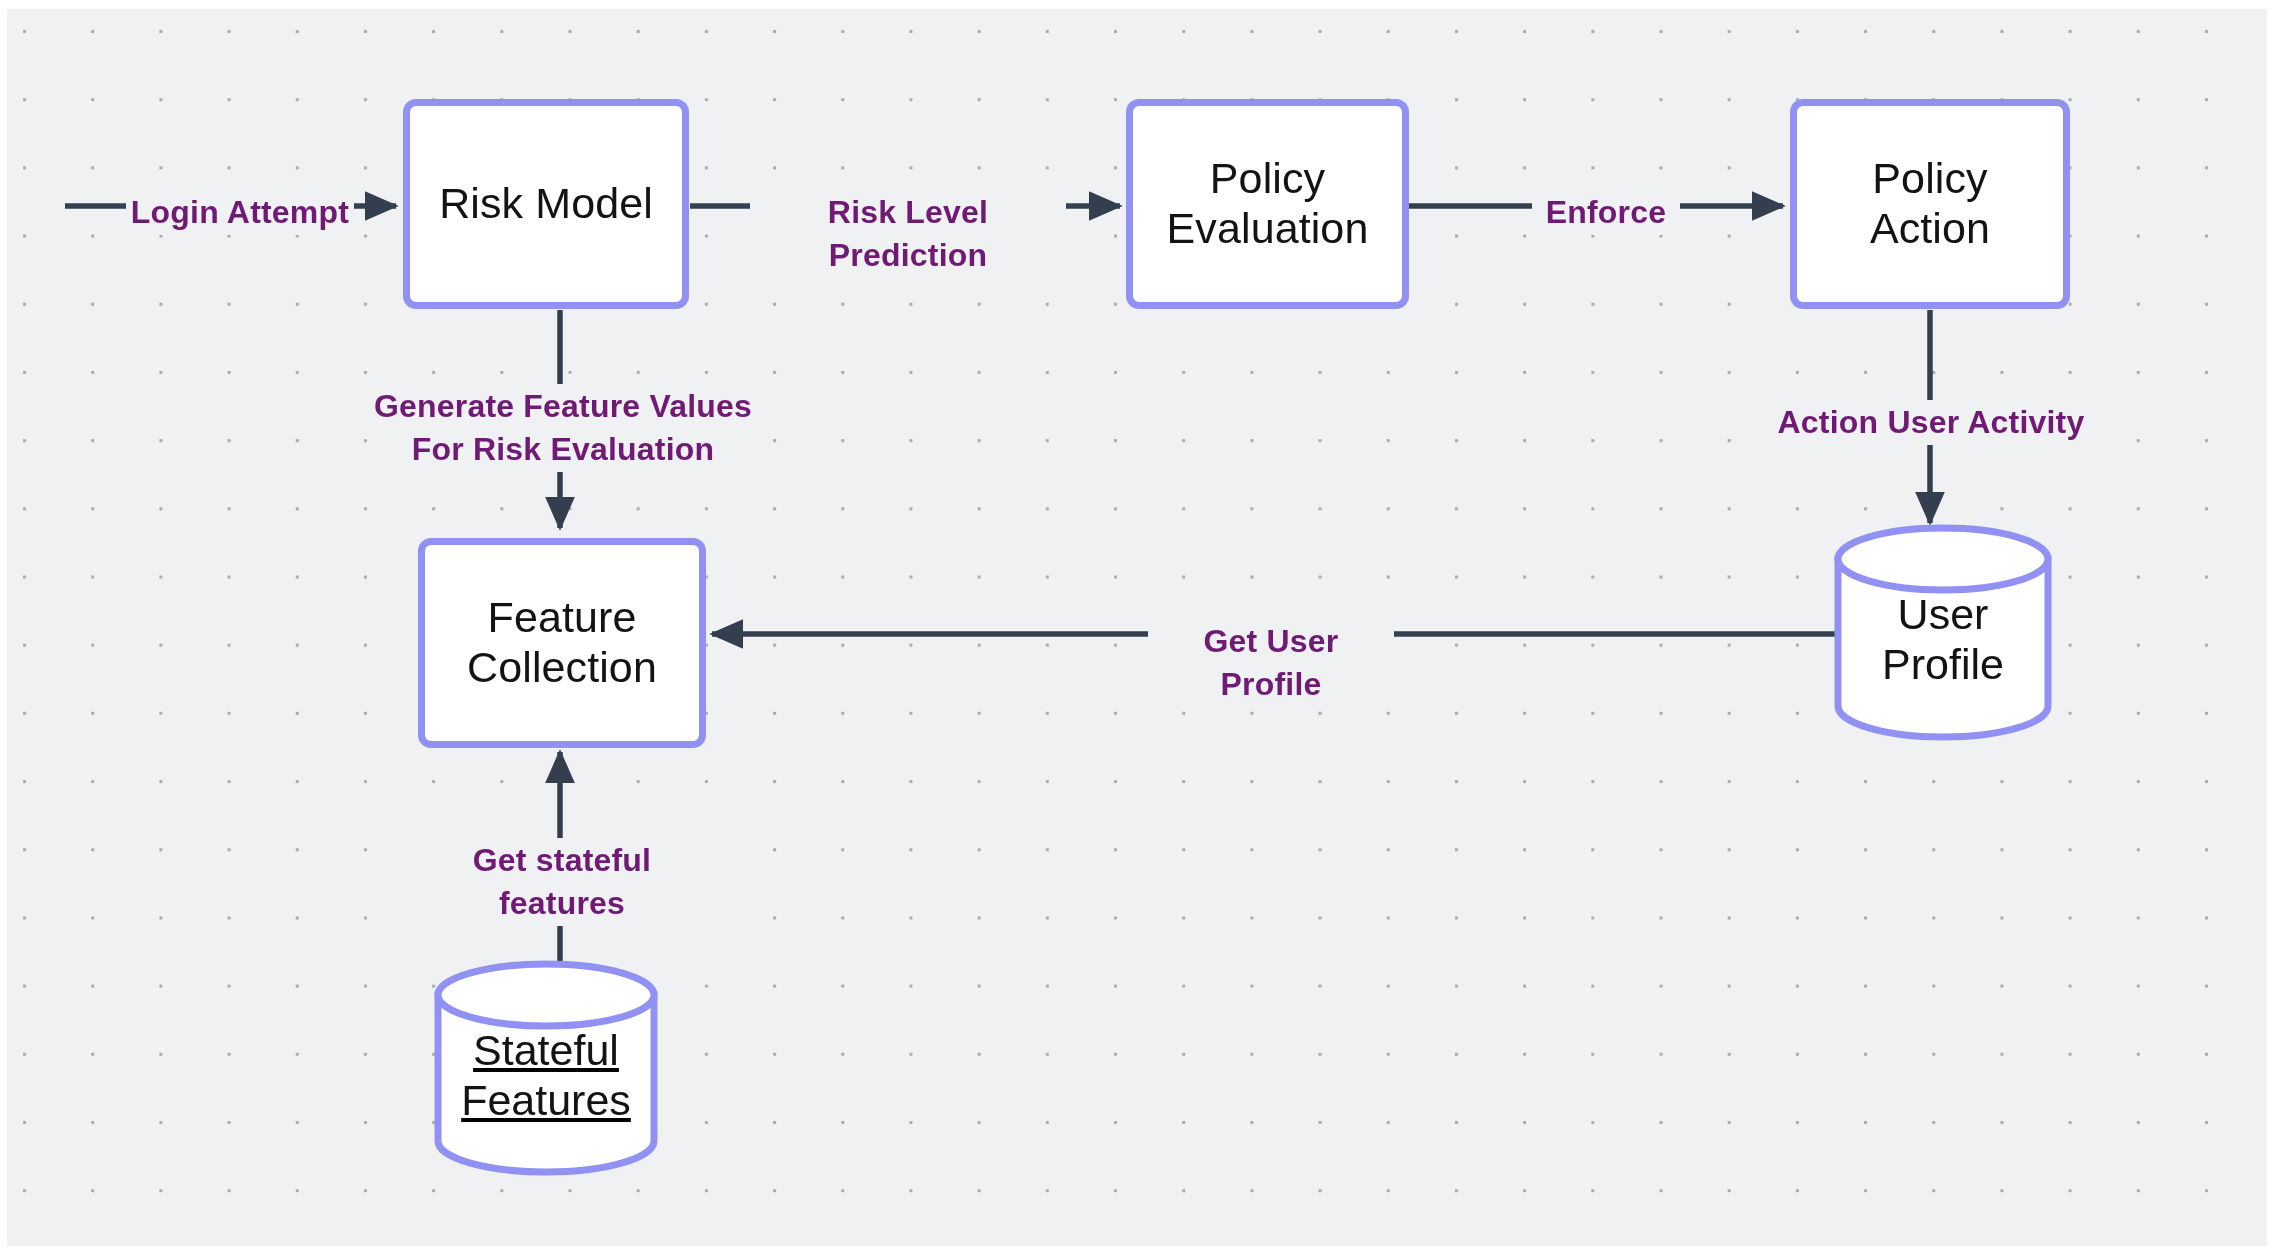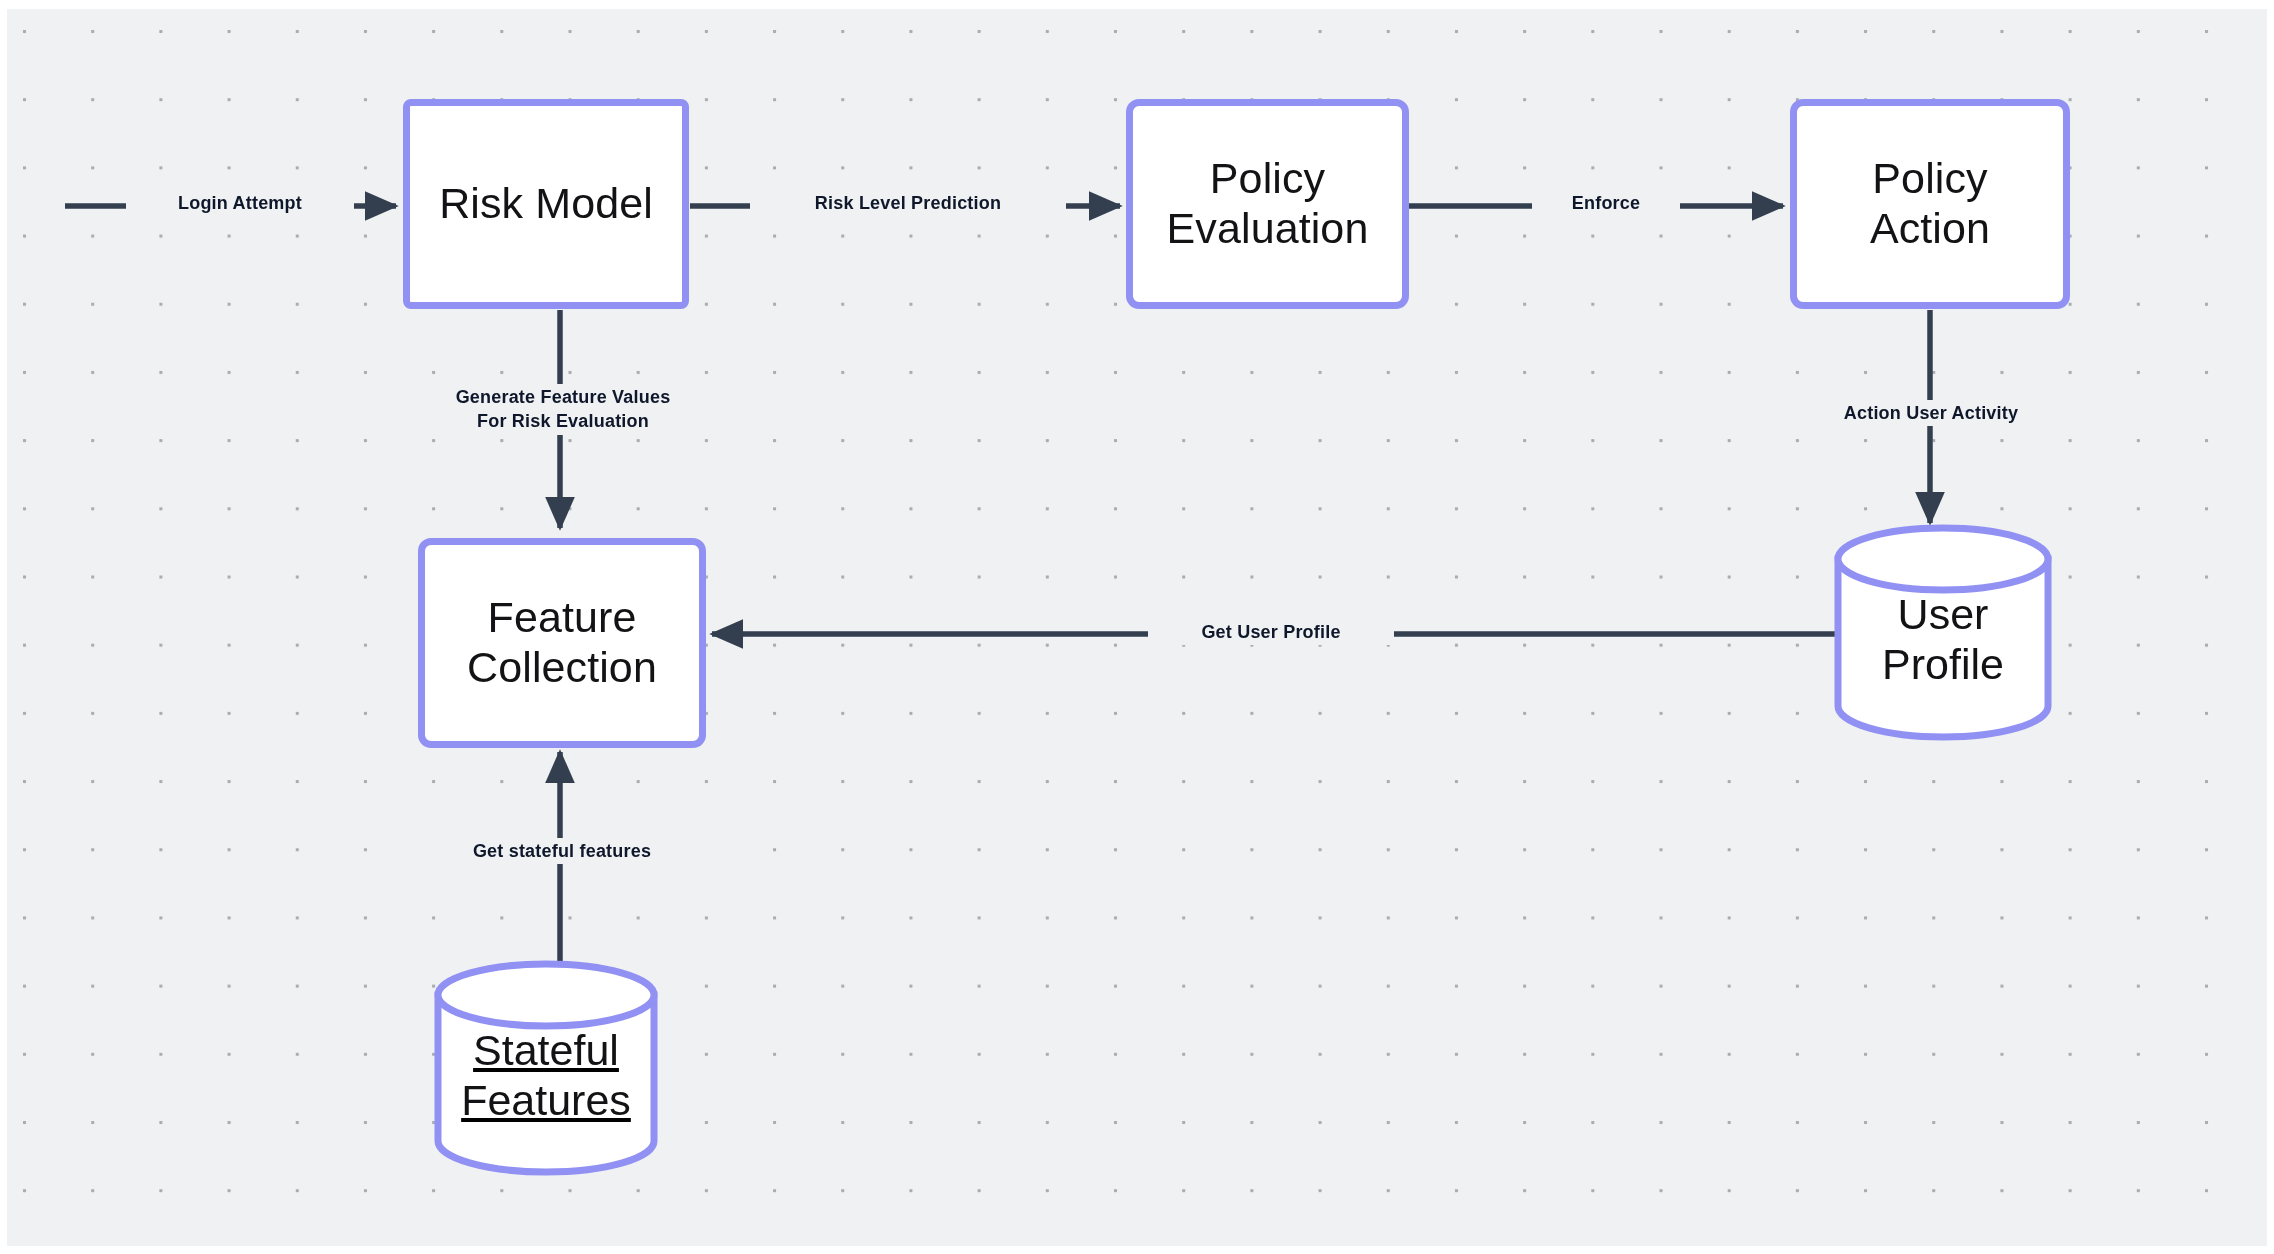--- a/index.html
+++ b/index.html
@@ -63,22 +63,22 @@
     z-index: 3;
     color: #131316;
     font-size: 43px;
     line-height: 1.16;
     white-space: pre-line;
     text-align: center;
     font-family: "Liberation Sans", sans-serif;
   }
   .edge-label {
     position: absolute;
-    color: #0f172a;
-    font-size: 18px;
+    color: #701a75;
+    font-size: 32px;
     font-weight: bold;
     line-height: 1.35;
     text-align: center;
     white-space: pre-line;
     letter-spacing: 0.2px;
     font-family: "Liberation Sans", sans-serif;
     background: #eff1f3;
     padding: 1px 3px;
     z-index: 5;
   }
@@ -115,21 +115,21 @@
       <path d="M 1838 559 L 1838 706 A 105 31 0 0 0 2048 706 L 2048 559 Z" fill="#ffffff" stroke="#9191f4" stroke-width="7"></path>
       <ellipse cx="1943" cy="559" rx="105" ry="31" fill="#ffffff" stroke="#9191f4" stroke-width="7"></ellipse>
     </g>
 
     <g>
       <path d="M 438 995 L 438 1141 A 108 31 0 0 0 654 1141 L 654 995 Z" fill="#ffffff" stroke="#9191f4" stroke-width="7"></path>
       <ellipse cx="546" cy="995" rx="108" ry="31" fill="#ffffff" stroke="#9191f4" stroke-width="7"></ellipse>
     </g>
   </svg>
 
-  <div class="node proc" style="left:403px; top:99px; width:286px; height:210px;border-radius:8px;">
+  <div class="node proc" style="left:403px; top:99px; width:286px; height:210px;">
     <span class="node-label">Risk Model</span>
   </div>
 
   <div class="node proc" style="left:1126px; top:99px; width:283px; height:210px;">
     <span class="node-label">Policy
 Evaluation</span>
   </div>
 
   <div class="node proc" style="left:1790px; top:99px; width:280px; height:210px;">
     <span class="node-label">Policy

